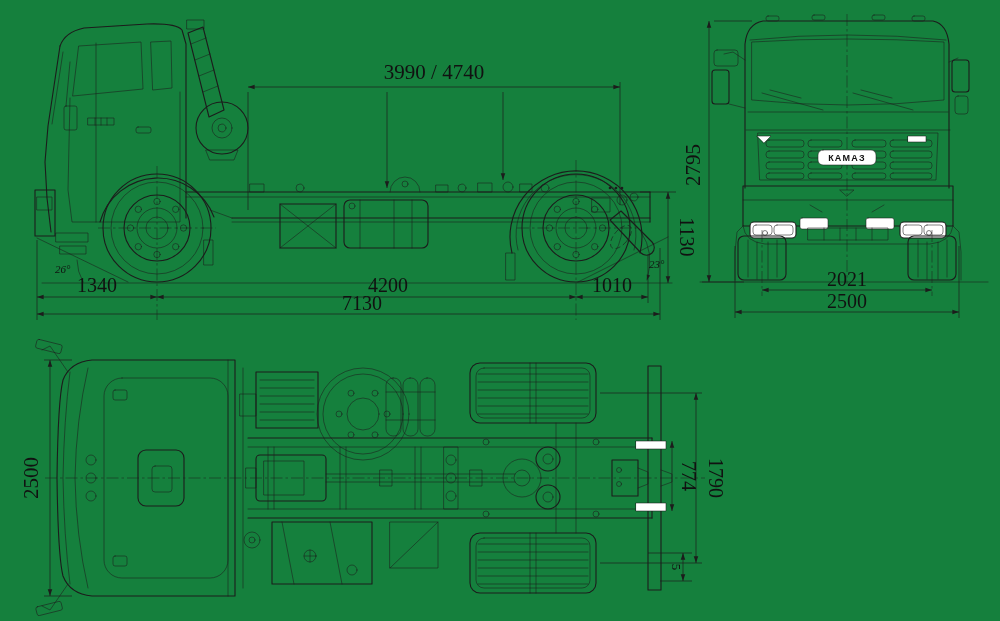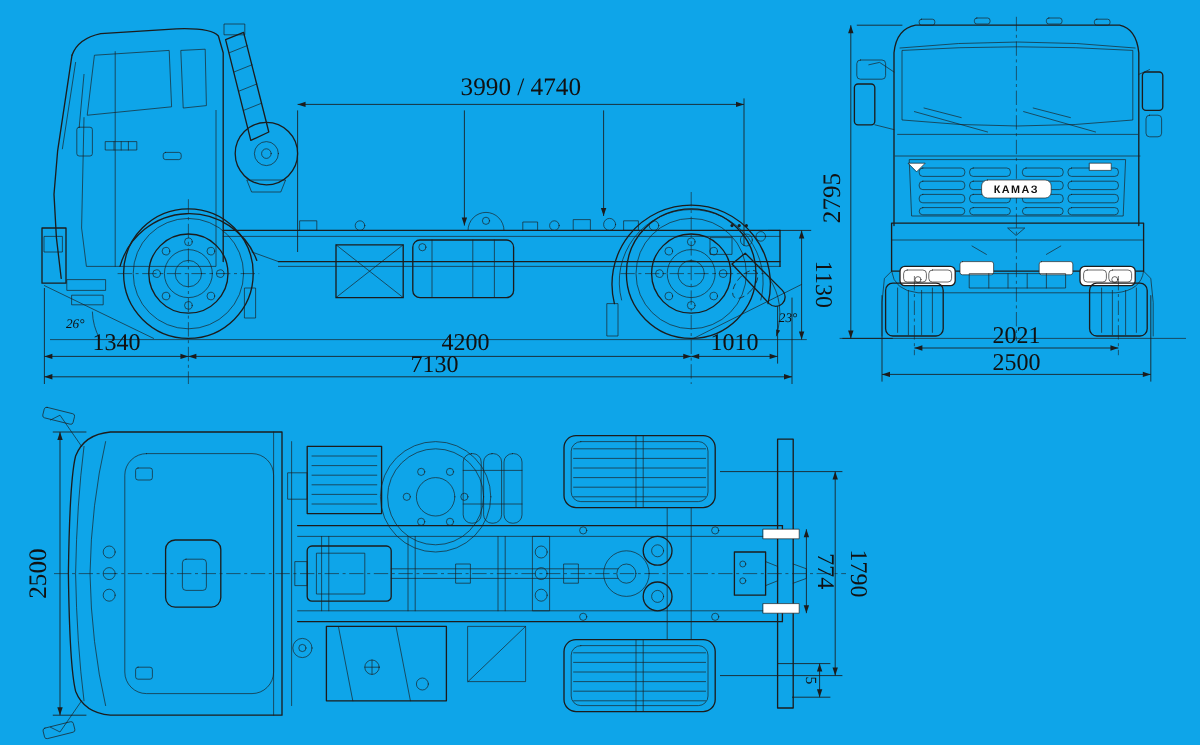--- a/index.html
+++ b/index.html
@@ -1,16 +1,16 @@
 <!DOCTYPE html>
 <html><head>
 <meta charset="utf-8">
 <style>
   html,body{margin:0;padding:0;background:#f5f5f5;}
-  #sheet{width:1000px;height:621px;background:#0ea5e9;position:relative;overflow:hidden;}
+  #sheet{width:1000px;height:621px;background:#15803d;position:relative;overflow:hidden;}
   svg{display:block;}
   .s1{stroke:#1c1c1c;stroke-width:1.1;fill:none;stroke-linecap:round;stroke-linejoin:round;}
   .s0{stroke:#1c1c1c;stroke-width:.55;fill:none;stroke-linecap:round;stroke-linejoin:round;}
   .dim{stroke:#1c1c1c;stroke-width:.7;fill:none;}
   .cl{stroke:#1c1c1c;stroke-width:.5;fill:none;stroke-dasharray:12 3 2.5 3;}
   .dash{stroke:#1c1c1c;stroke-width:.6;fill:none;stroke-dasharray:5 3;}
   .wf{fill:#ffffff;}
   text{fill:#111111;}
   .dimtxt{font:20px "Liberation Serif","DejaVu Serif",serif;}
   .dimlg{font:21px "Liberation Serif","DejaVu Serif",serif;}

